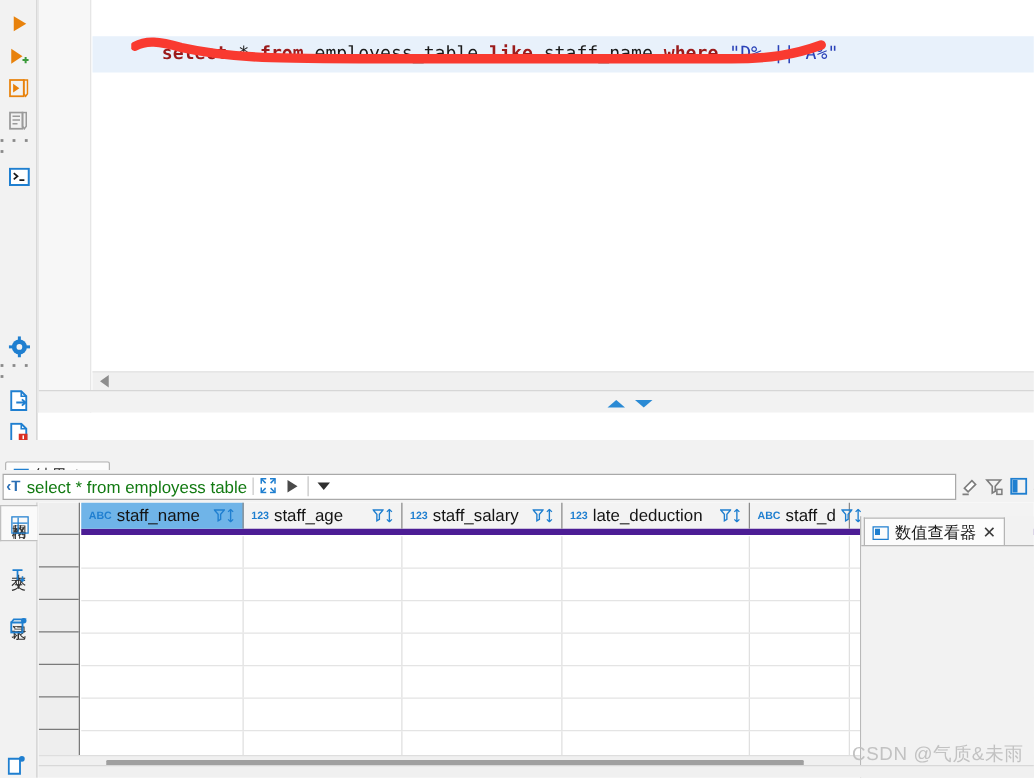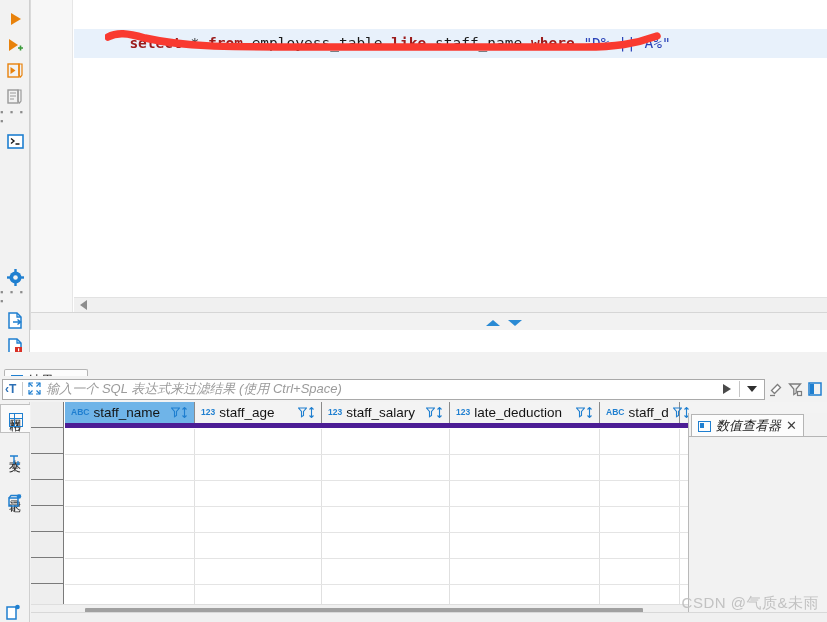--- a/index.html
+++ b/index.html
@@ -173,21 +173,21 @@
   .gcell{border-right:1px solid #e0e0e0;box-sizing:border-box;}
   #hscroll{
     position:absolute;left:0;right:0;bottom:0;height:17px;background:#f0f0f0;
     border-top:1px solid #dedede;
   }
   #hthumb{position:absolute;left:54px;top:3px;width:558px;height:11px;background:#a0a0a0;border-radius:1px;}
 
   
   #valview{
     position:absolute;left:688px;top:413px;width:139px;height:209px;
-    background:#f2f2f2;border-left:1px solid #b9b9b9;box-sizing:border-box;font-style:italic;
+    background:#f2f2f2;border-left:1px solid #b9b9b9;box-sizing:border-box;
   }
   #vv-tab{
     position:absolute;left:2px;top:1px;height:22px;
     background:#fcfcfc;border:1px solid #b5b5b5;border-bottom:none;
     display:flex;align-items:center;gap:5px;padding:0 6px;font-size:13px;
   }
   #vv-body{position:absolute;left:0;top:23px;right:0;bottom:0;background:#f2f2f2;border-top:1px solid #b5b5b5;}
   .vv-icon{width:13px;height:11px;border:1.6px solid #1f7fd0;box-sizing:border-box;position:relative;}
   .vv-icon:after{content:"";position:absolute;left:1px;top:1px;width:4px;height:5px;background:#1f7fd0;}
 
@@ -313,27 +313,27 @@
     <div id="tab-result">
       <span class="grid-icon"></span>
       <span>结果 1</span>
       <span class="xclose">✕</span>
     </div>
   </div>
 
   <div id="filterbar">
     <div id="filter-input">
       <span class="tico">‹T</span>
+      <span id="filter-expr">select * from employess table</span>
       <span class="expand-ic">
         <svg width="13" height="13" viewBox="0 0 13 13">
           <path d="M1 5V1h4M12 8v4H8M12 5V1H8M1 8v4h4" stroke="#1f7fd0" stroke-width="1.2" fill="none"></path>
           <path d="M1 1l3.5 3.5M12 12L8.5 8.5M12 1L8.5 4.5M1 12l3.5-3.5" stroke="#1f7fd0" stroke-width="1.2" fill="none"></path>
         </svg>
       </span>
-      <span id="filter-placeholder">输入一个 SQL 表达式来过滤结果 (使用 Ctrl+Space)</span>
       <span class="play-s"></span>
       <span class="vsep"></span>
       <span class="caret-dn"></span>
     </div>
     <span class="tool-ic">
       <svg width="15" height="15" viewBox="0 0 15 15">
           <path d="M9.5 2.5l3 3-6 6-3-3z" fill="#ffffff" stroke="#7d7d7d" stroke-width="1.3"></path>
           <path d="M2 13.5h5" stroke="#7d7d7d" stroke-width="1.3"></path>
         </svg>
     </span>

